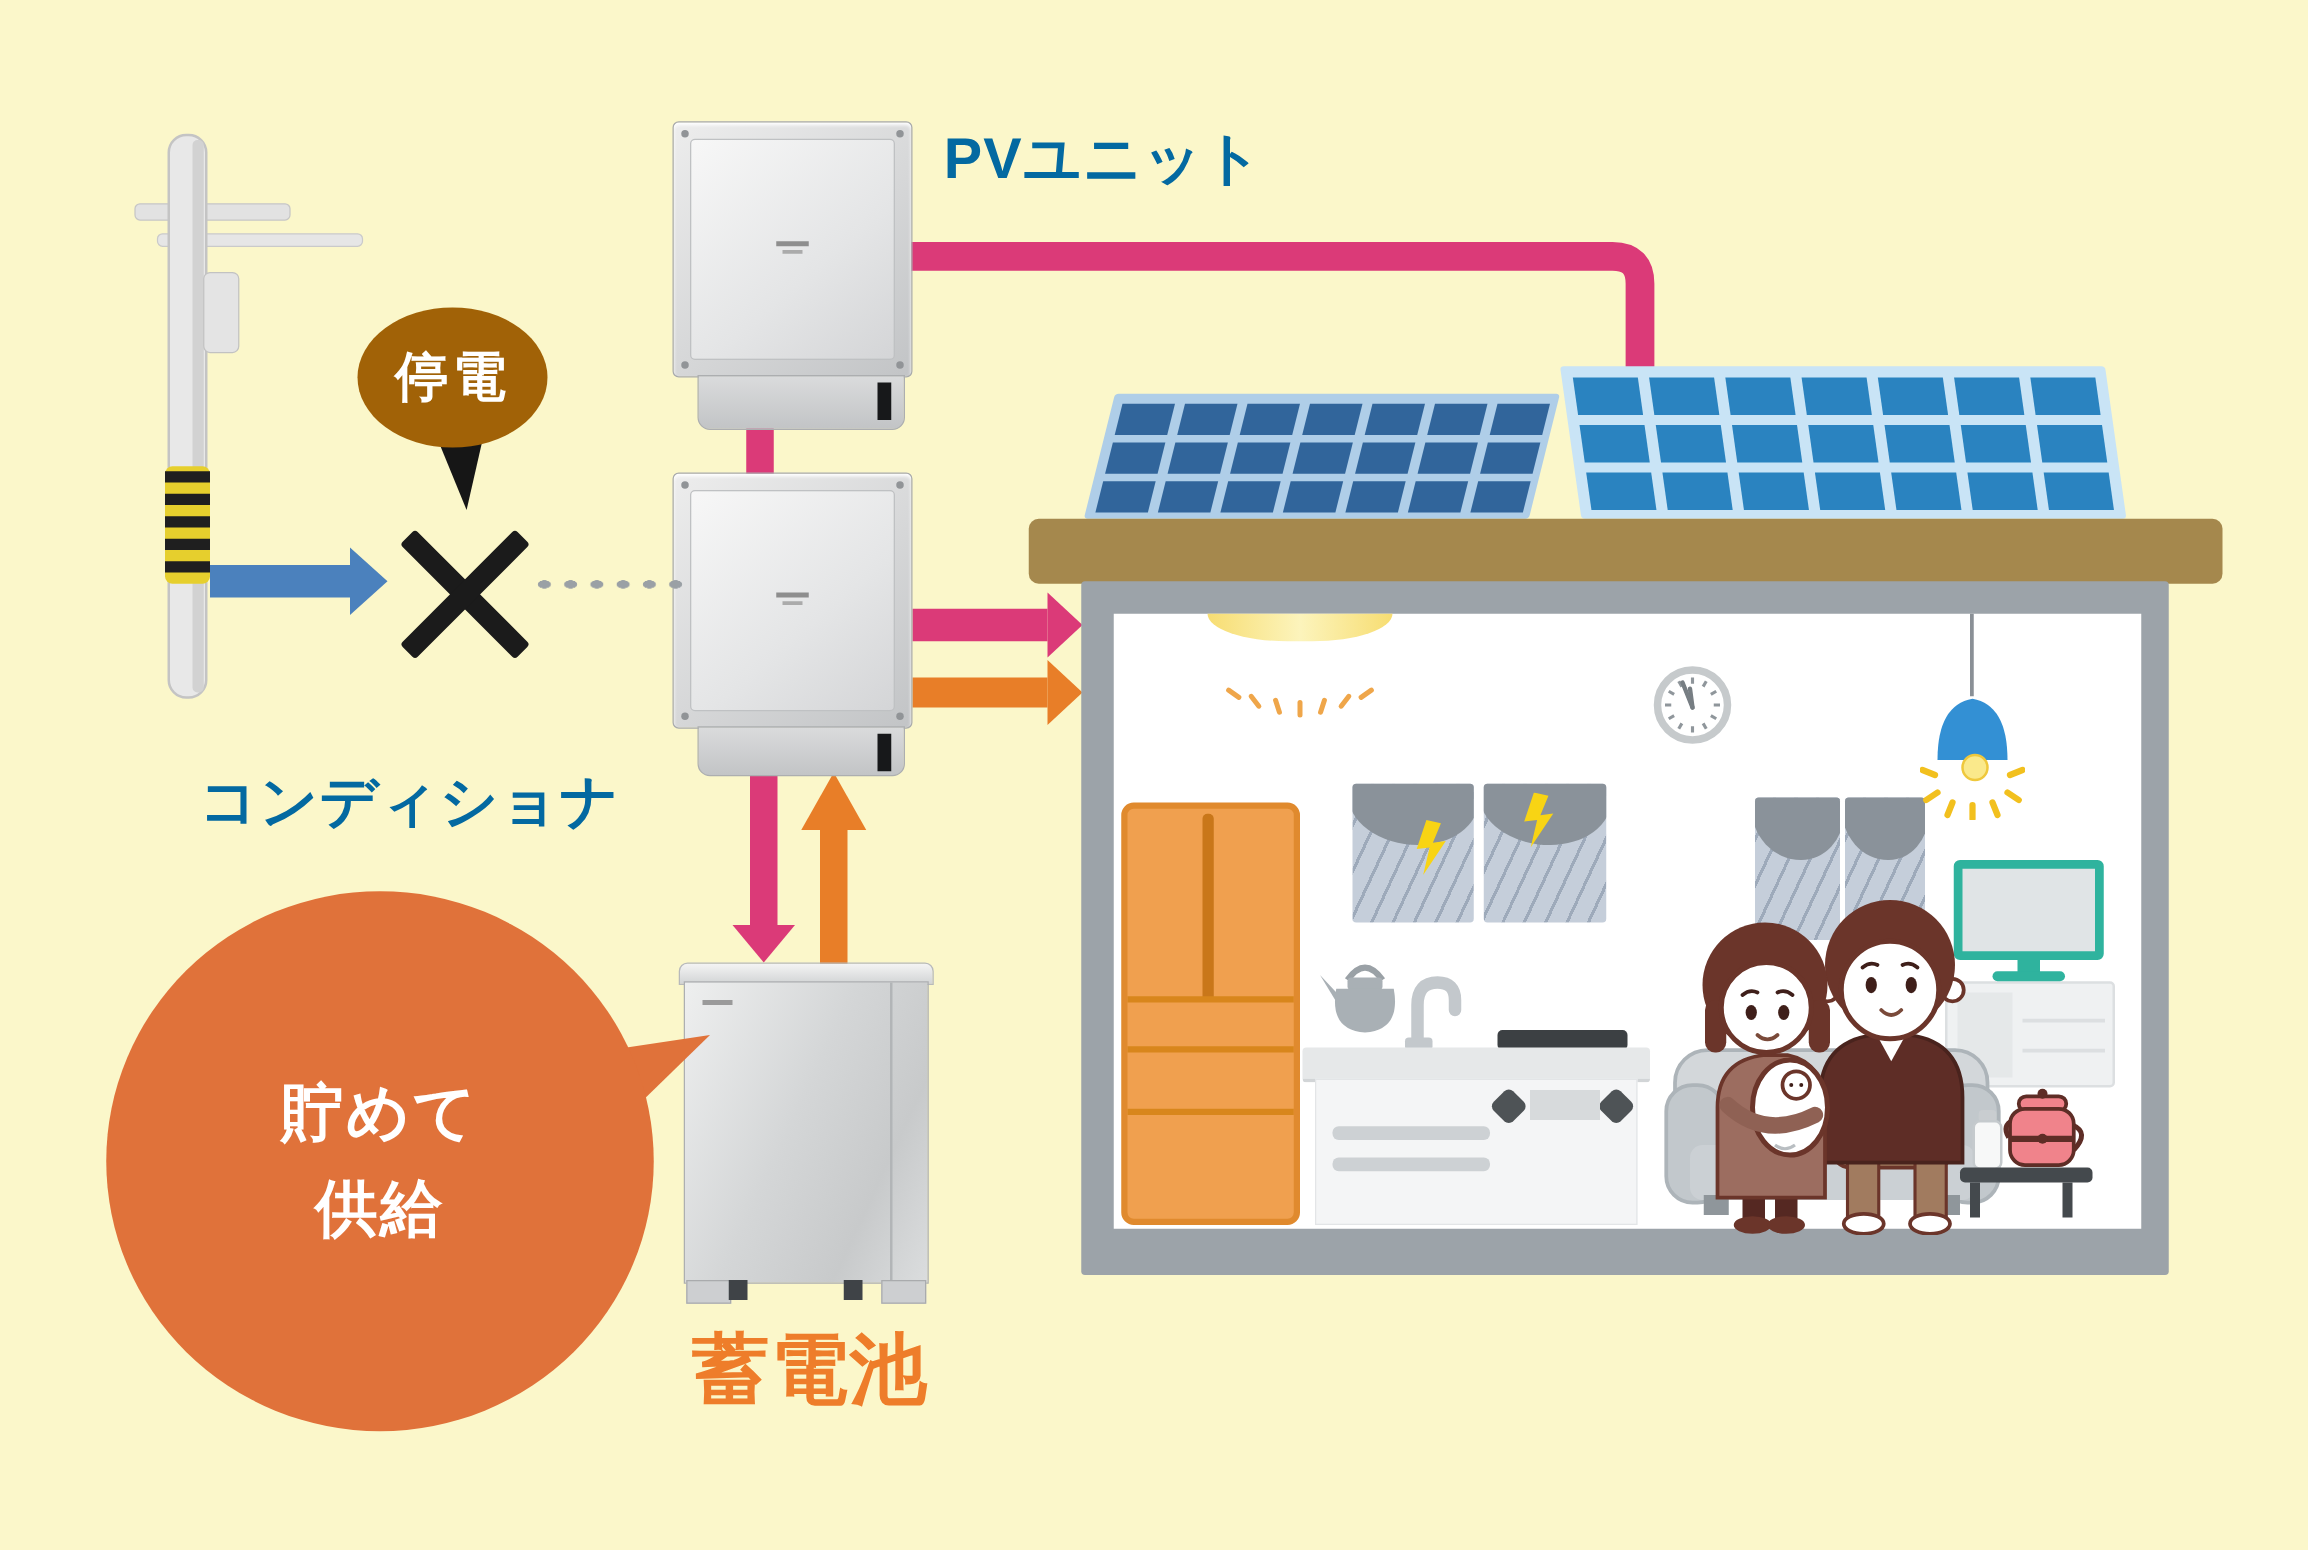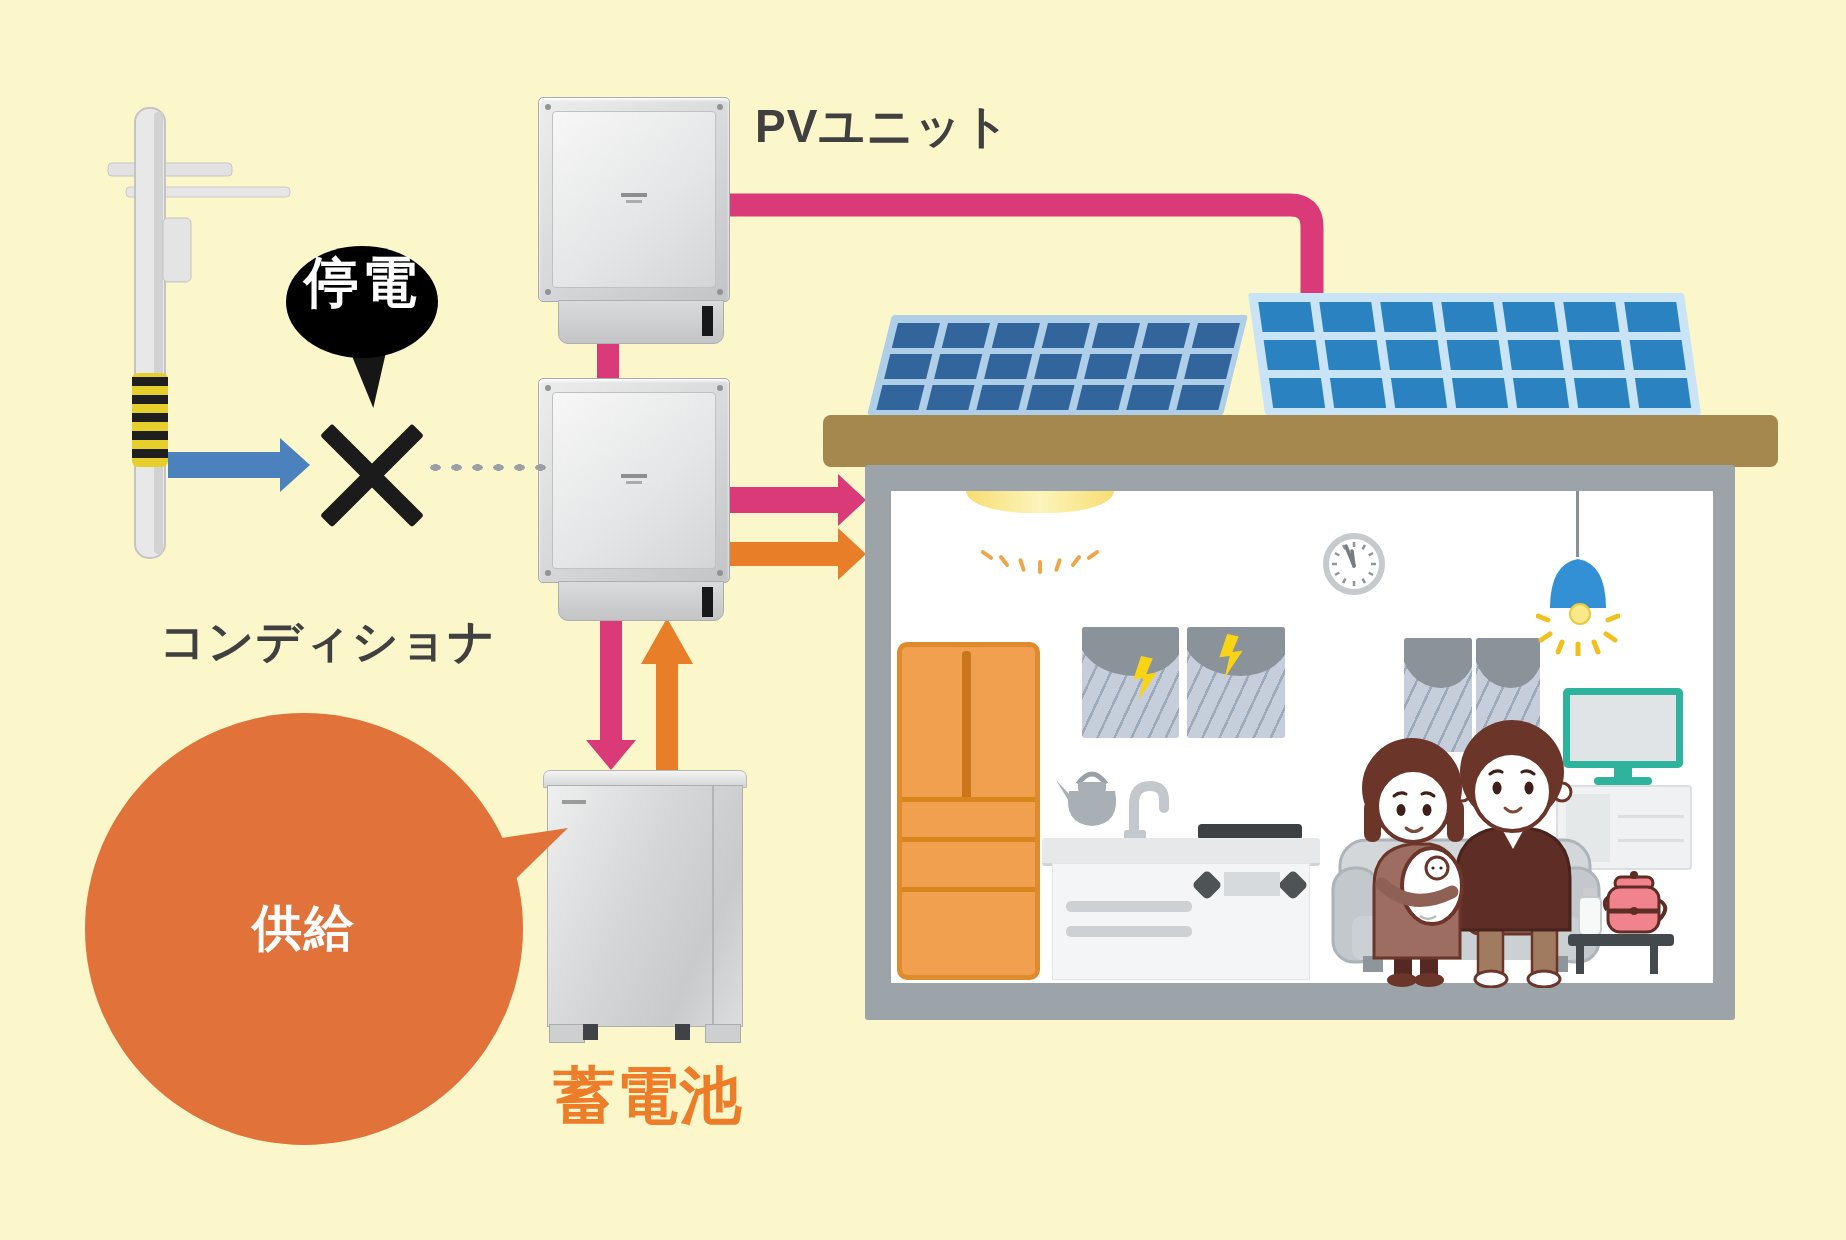--- a/index.html
+++ b/index.html
@@ -1,25 +1,25 @@
 <!DOCTYPE html>
 <html><head>
 <meta charset="utf-8">
 <style>
   html,body{margin:0;padding:0;background:#ffffff;font-family:"Liberation Sans",sans-serif;}
   .canvas{position:relative;width:1846px;height:1240px;background:#FBF7CA;overflow:hidden;}
   .abs{position:absolute;}
   
-  .lbl{color:#404040;font-weight:600;letter-spacing:1px;}
+  .lbl{color:#0369a1;font-weight:600;letter-spacing:1px;}
   .lbl-pv{left:755px;top:96px;font-size:46px;}
   .lbl-cond1{left:96px;top:549px;width:428px;text-align:right;font-size:46px;}
   .lbl-cond2{left:96px;top:611px;width:400px;text-align:right;font-size:46px;}
   .lbl-batt{left:528px;top:1054px;width:240px;text-align:center;font-size:62px;font-weight:800;color:#EE7D2A;}
   
-  .bubble{left:286px;top:246px;width:152px;height:112px;background:#000000;border-radius:50%;display:flex;justify-content:center;color:#fff;font-size:55px;font-weight:600;letter-spacing:3px;}
+  .bubble{left:286px;top:246px;width:152px;height:112px;background:#a16207;border-radius:50%;display:flex;align-items:center;justify-content:center;color:#fff;font-size:43px;font-weight:600;letter-spacing:3px;}
   .bubble-tail{left:346px;top:350px;width:44px;height:58px;background:#161616;clip-path:polygon(8% 0,92% 0,62% 100%);}
   
   .xbar{left:307px;top:467px;width:130px;height:17px;background:#1B1B1B;border-radius:3px;}
   .dotline{left:425px;top:461px;width:128px;height:13px;background-image:radial-gradient(#9AA0A5 5px,transparent 5.5px);background-size:21px 13px;background-repeat:repeat-x;}
   
   .arrow-body{background:#DB3A78;}
   .tri{width:0;height:0;}
   
   .device{width:190px;height:203px;background:linear-gradient(140deg,#EDEDED 0%,#D6D7D8 55%,#C2C4C6 100%);border:1px solid #A9ABAD;border-radius:5px;box-shadow:inset 0 2px 3px #fff;}
   .device .panel{position:absolute;left:13px;top:13px;right:13px;bottom:13px;background:linear-gradient(140deg,#F7F7F7 0%,#E4E5E6 60%,#D4D5D7 100%);border:1px solid #BFC1C3;border-radius:4px;}
@@ -397,16 +397,17 @@
   <div class="abs dotline"></div>
 
   <div class="abs lbl lbl-pv">PVユニット</div>
   <div class="abs lbl lbl-cond2">コンディショナ</div>
   <div class="abs lbl lbl-batt">蓄電池</div>
 
   <svg class="abs" style="left:440px;top:806px" width="140" height="104" viewBox="0 0 140 104">
     <polygon points="8,40 128,22 52,96" fill="#E0723A"></polygon>
   </svg>
   <div class="abs supply">
+    <span>貯めて</span>
     <span>供給</span>
   </div>
 
 </div>
 
 </body></html>

